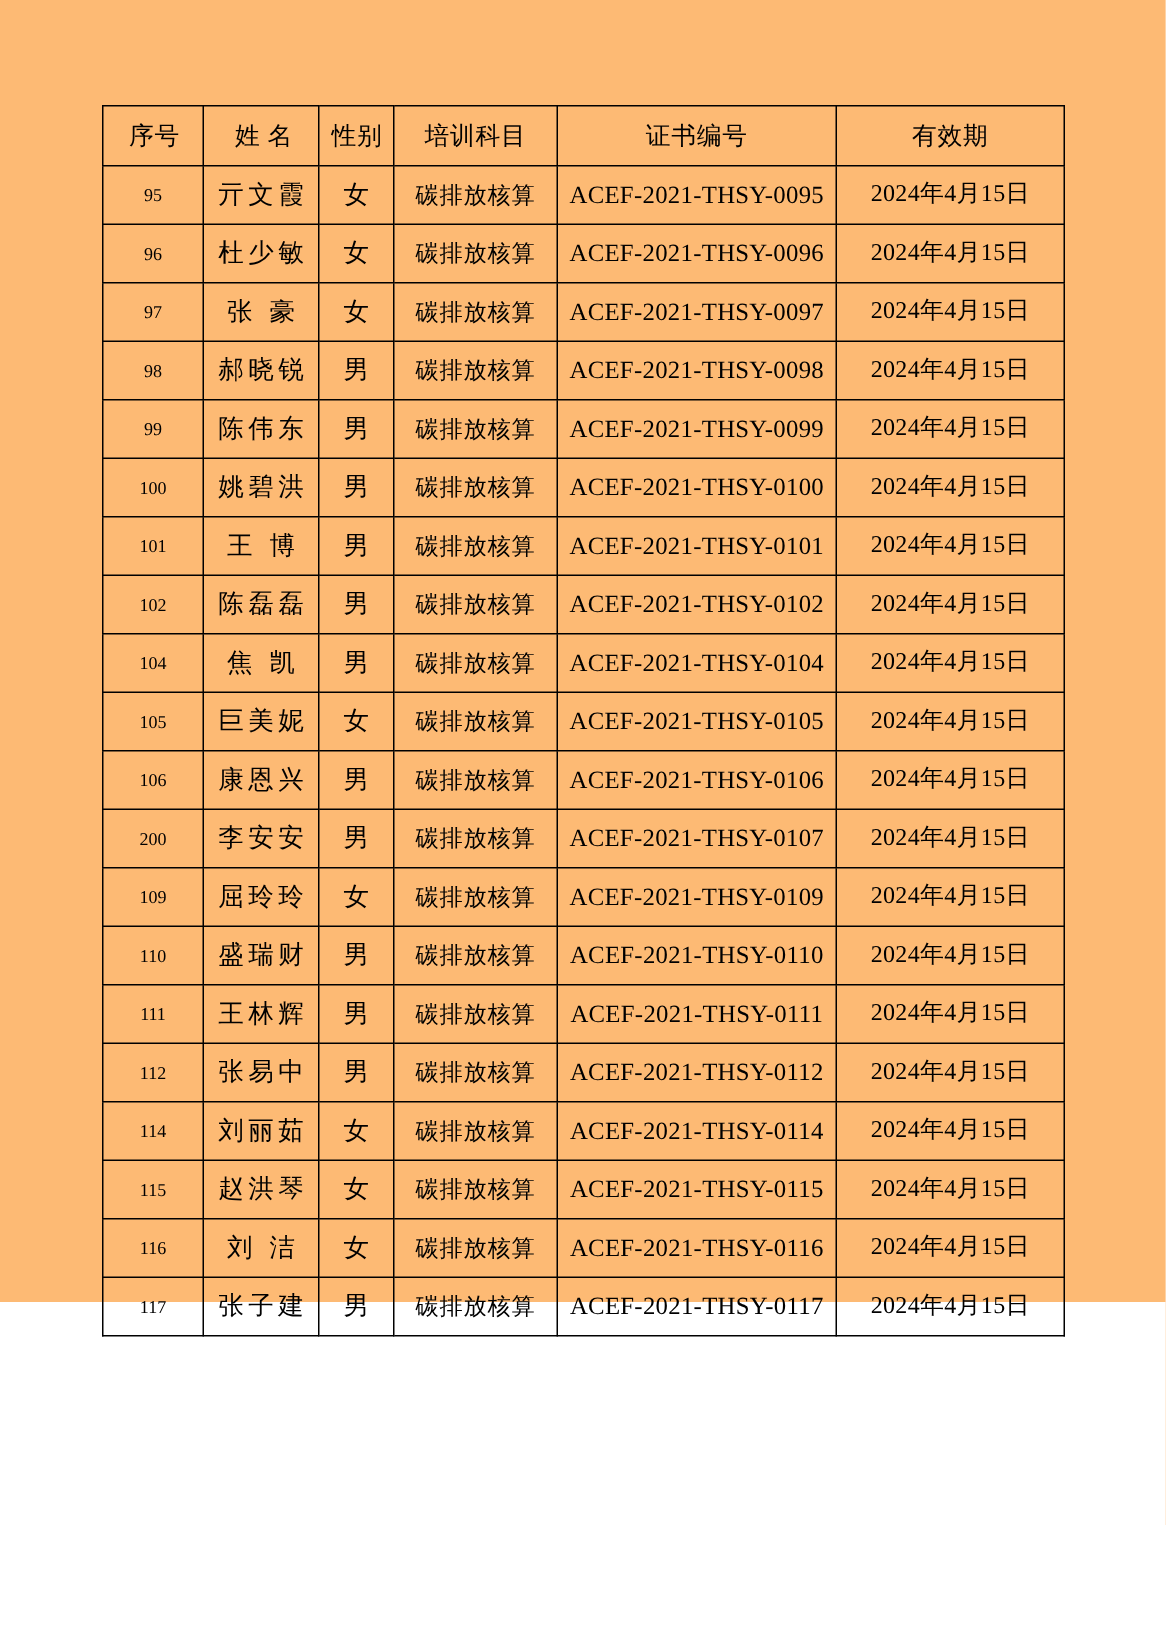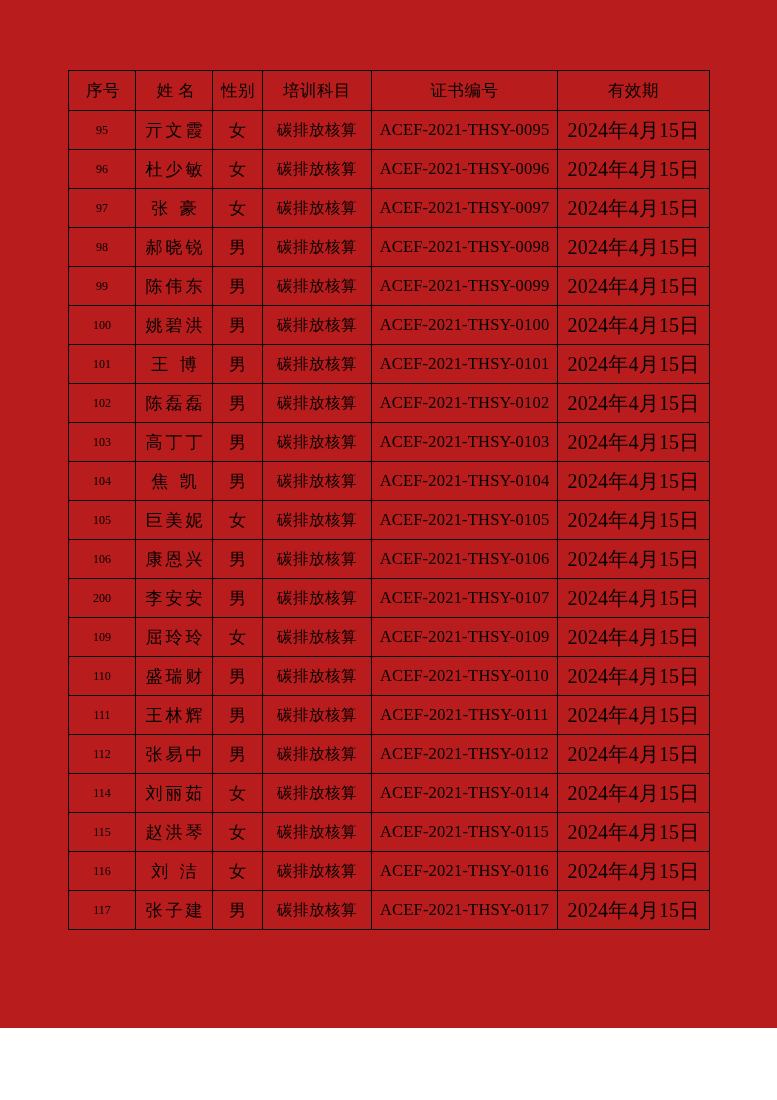--- a/index.html
+++ b/index.html
@@ -13,22 +13,22 @@
     font-family: "Liberation Serif", serif;
     color: #000000;
     position: relative;
     overflow: hidden;
   }
   .page {
     position: absolute;
     left: 0;
     top: 0;
     width: 777px;
-    height: 1028px;
-    background: #b91c1c;
+    height: 868px;
+    background: #fdba74;
   }
   .table-wrap {
     position: absolute;
     left: 68px;
     top: 70px;
     width: 641px;
   }
   table.cert-table {
     border-collapse: collapse;
     width: 641px;
@@ -77,21 +77,21 @@
     font-size: 15.5px;
     letter-spacing: 0.5px;
     font-family: "DejaVu Serif", serif;
   }
   .cell-certno {
     font-size: 16.5px;
     font-family: "Liberation Serif", serif;
     letter-spacing: 0.2px;
   }
   .cell-valid {
-    font-size: 20px;
+    font-size: 16px;
     font-family: "Liberation Serif", serif;
     letter-spacing: 0.2px;
   }
   thead .th-index { letter-spacing: 2px; padding-left: 2px !important; }
   thead .th-name { letter-spacing: 4px; padding-left: 4px !important; }
   thead .th-gender { letter-spacing: 1px; padding-left: 1px !important; }
 </style>
 </head>
 <body>
 
@@ -175,28 +175,20 @@
           </tr>
           <tr>
             <td class="cell-index">102</td>
             <td class="cell-name">陈磊磊</td>
             <td class="cell-gender">男</td>
             <td class="cell-subject">碳排放核算</td>
             <td class="cell-certno">ACEF-2021-THSY-0102</td>
             <td class="cell-valid">2024年4月15日</td>
           </tr>
           <tr>
-            <td class="cell-index">103</td>
-            <td class="cell-name">高丁丁</td>
-            <td class="cell-gender">男</td>
-            <td class="cell-subject">碳排放核算</td>
-            <td class="cell-certno">ACEF-2021-THSY-0103</td>
-            <td class="cell-valid">2024年4月15日</td>
-          </tr>
-          <tr>
             <td class="cell-index">104</td>
             <td class="cell-name">焦 凯</td>
             <td class="cell-gender">男</td>
             <td class="cell-subject">碳排放核算</td>
             <td class="cell-certno">ACEF-2021-THSY-0104</td>
             <td class="cell-valid">2024年4月15日</td>
           </tr>
           <tr>
             <td class="cell-index">105</td>
             <td class="cell-name">巨美妮</td>

